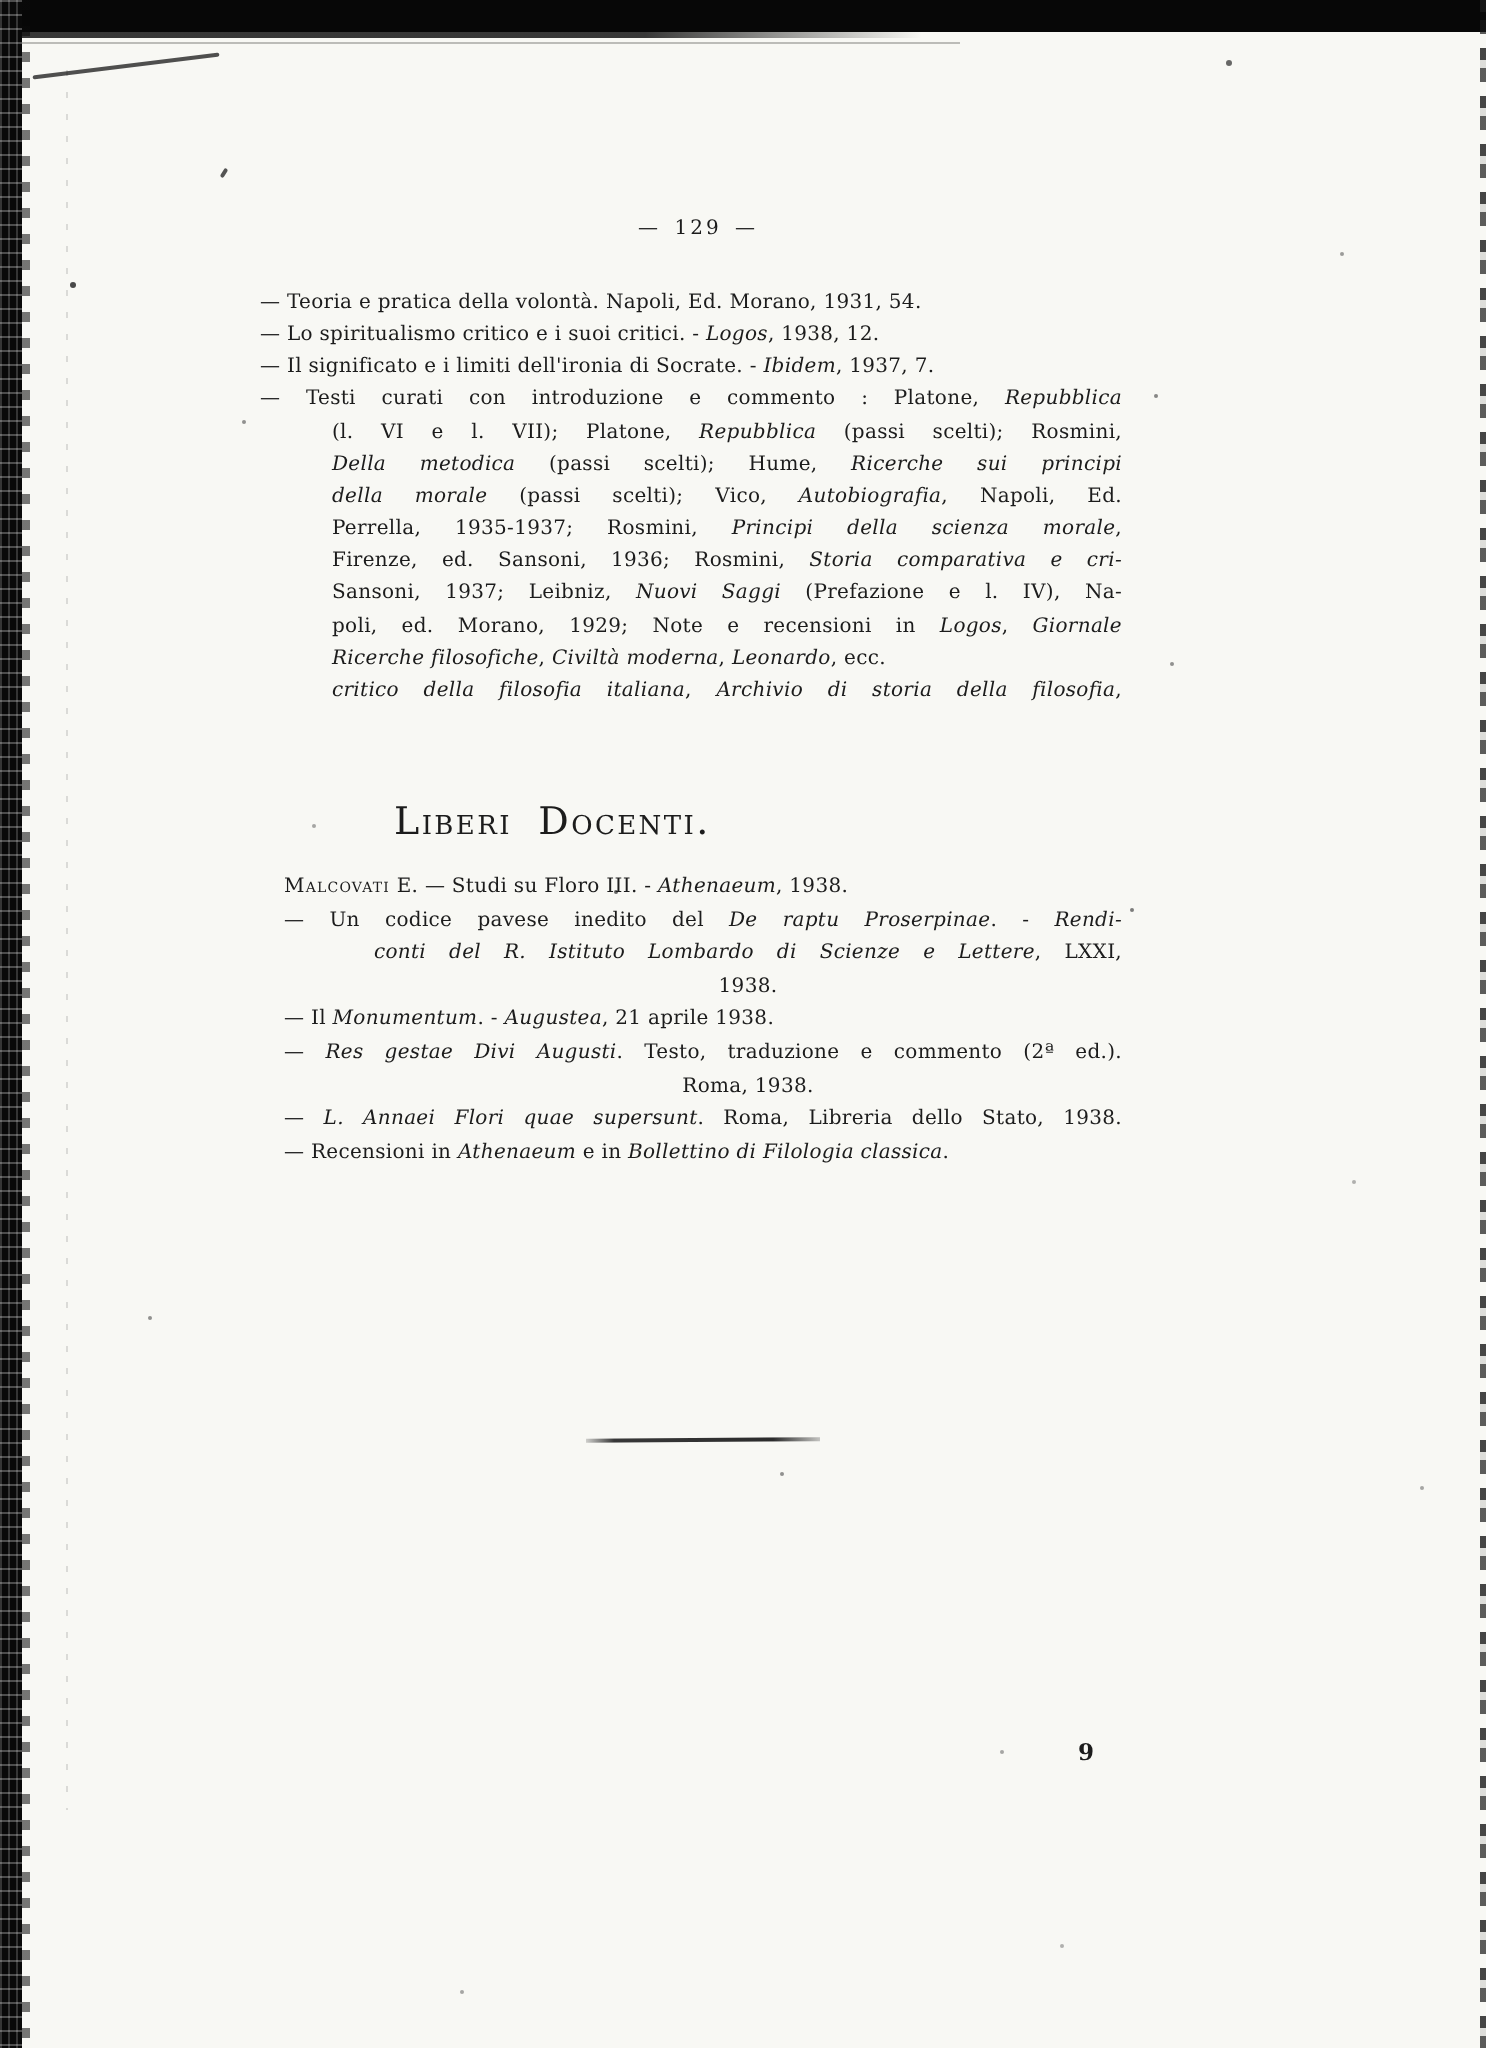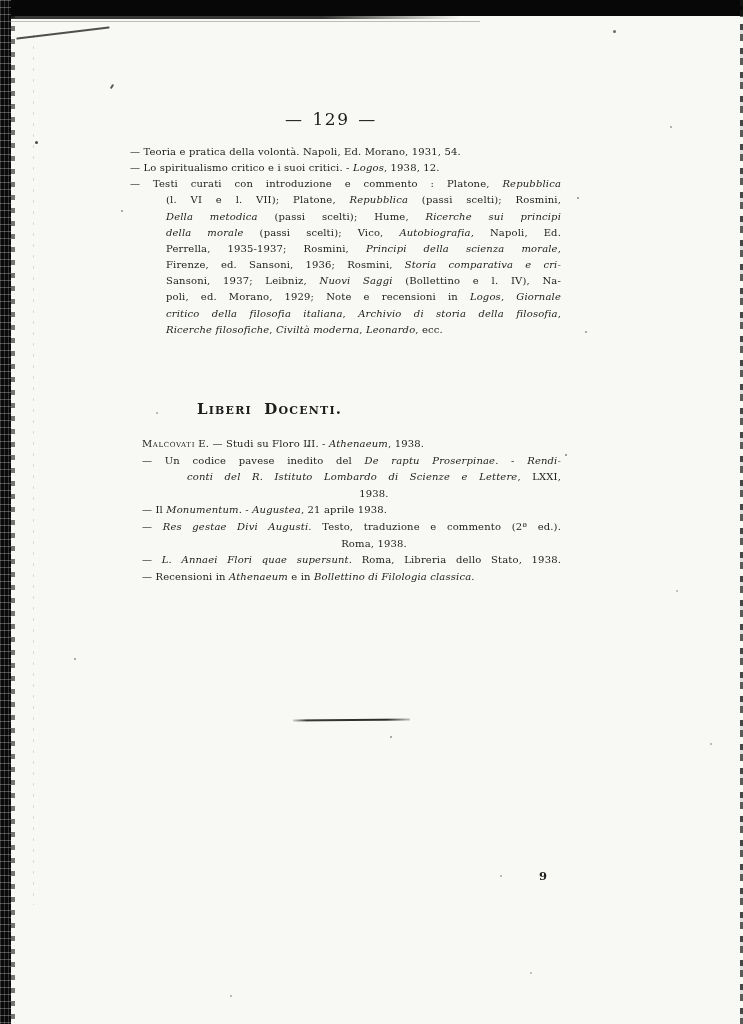--- a/index.html
+++ b/index.html
@@ -21,35 +21,35 @@
   .left-band-frays{position:absolute;left:11px;top:0;width:4px;height:1024px;
     background:repeating-linear-gradient(180deg,rgba(10,10,10,.55) 0 5px,rgba(10,10,10,0) 5px 13px);}
   .right-edge{position:absolute;right:0;top:0;width:3px;height:1024px;
     background:repeating-linear-gradient(180deg,rgba(25,25,25,.8) 0 6px,rgba(25,25,25,.12) 6px 10px,rgba(25,25,25,.7) 10px 17px,rgba(25,25,25,0) 17px 24px);}
   .diag-line{position:absolute;left:16px;top:32px;width:94px;height:2px;background:#242424;
     transform:rotate(-7deg);border-radius:2px;opacity:.8;}
   .gutter-shadow{position:absolute;left:33px;top:35px;width:1px;height:870px;
     background:repeating-linear-gradient(180deg,rgba(0,0,0,.4) 0 3px,rgba(0,0,0,0) 3px 11px);opacity:.3;}
   .speck{position:absolute;background:#2a2a2a;border-radius:50%;}
   
-  .header-num{position:absolute;top:109px;left:266px;width:130px;text-align:center;
-    font-size:17px;letter-spacing:1.5px;word-spacing:2px;}
+  .header-num{position:absolute;top:109px;left:249px;width:130px;text-align:right;
+    font-size:10px;letter-spacing:1.5px;word-spacing:2px;}
   .bib{position:absolute;font-size:10px;letter-spacing:.15px;}
   .bib-top{left:130px;top:144px;width:431px;}
   .bib-top .line{line-height:16.15px;}
   .bib-bottom{left:119px;top:436px;width:442px;}
   .bib-bottom .line{line-height:16.6px;margin-left:23px;}
   .line{white-space:nowrap;}
   .line.j{white-space:normal;text-align:justify;text-align-last:justify;}
   .bib-top .line.cont{padding-left:36px;}
   .bib-bottom .line.cont{padding-left:45px;text-align:center;}
   .it{font-style:italic;}
   .sc{font-variant:small-caps;letter-spacing:.6px;}
-  .section-heading{position:absolute;left:197px;top:400px;font-size:15px;
-    font-variant:small-caps;letter-spacing:1.2px;word-spacing:6px;font-weight:bold;}
+  .section-heading{position:absolute;left:197px;top:400px;font-size:19px;
+    font-variant:small-caps;letter-spacing:1.2px;word-spacing:6px;}
   .rule{position:absolute;left:293px;top:719px;width:117px;height:2px;
     background:linear-gradient(90deg,rgba(40,40,40,.2),#383838 12%,#2c2c2c 80%,rgba(40,40,40,.25));
     transform:rotate(-.4deg);}
   .sig{position:absolute;left:539px;top:869px;font-size:11.5px;font-weight:bold;}
 </style>
 </head>
 <body>
 
 <div id="viewport">
 
@@ -82,30 +82,33 @@
   <div class="header-num">— 129 —</div>
 
   <div class="bib bib-top">
       <div>
         <div class="line"><span>— Teoria e pratica della volontà. Napoli, Ed. Morano, 1931, 54.</span></div>
       </div>
       <div>
         <div class="line"><span>— Lo spiritualismo critico e i suoi critici. - </span><span class="it">Logos</span><span>, 1938, 12.</span></div>
       </div>
       <div>
+        <div class="line"><span>— Il significato e i limiti dell'ironia di Socrate. - </span><span class="it">Ibidem</span><span>, 1937, 7.</span></div>
+      </div>
+      <div>
         <div class="line j"><span>— Testi curati con introduzione e commento : Platone, </span><span class="it">Repubblica</span></div>
         <div class="line cont j"><span>(l. VI e l. VII); Platone, </span><span class="it">Repubblica</span><span> (passi scelti); Rosmini,</span></div>
         <div class="line cont j"><span class="it">Della metodica</span><span> (passi scelti); Hume, </span><span class="it">Ricerche sui principi</span></div>
         <div class="line cont j"><span class="it">della morale</span><span> (passi scelti); Vico, </span><span class="it">Autobiografia</span><span>, Napoli, Ed.</span></div>
         <div class="line cont j"><span>Perrella, 1935-1937; Rosmini, </span><span class="it">Principi della scienza morale</span><span>,</span></div>
         <div class="line cont j"><span>Firenze, ed. Sansoni, 1936; Rosmini, </span><span class="it">Storia comparativa e cri-</span></div>
-        <div class="line cont j"><span>Sansoni, 1937; Leibniz, </span><span class="it">Nuovi Saggi</span><span> (Bollettino e l. IV), Na-</span></div>
+        <div class="line cont j"><span>Sansoni, 1937; Leibniz, </span><span class="it">Nuovi Saggi</span><span> (Prefazione e l. IV), Na-</span></div>
         <div class="line cont j"><span>poli, ed. Morano, 1929; Note e recensioni in </span><span class="it">Logos</span><span>, </span><span class="it">Giornale</span></div>
+        <div class="line cont"><span class="it">Ricerche filosofiche</span><span>, </span><span class="it">Civiltà moderna</span><span>, </span><span class="it">Leonardo</span><span>, ecc.</span></div>
         <div class="line cont j"><span class="it">critico della filosofia italiana</span><span>, </span><span class="it">Archivio di storia della filosofia</span><span>,</span></div>
-        <div class="line cont"><span class="it">Ricerche filosofiche</span><span>, </span><span class="it">Civiltà moderna</span><span>, </span><span class="it">Leonardo</span><span>, ecc.</span></div>
       </div>
     </div>
 
   <div class="section-heading">Liberi Docenti.</div>
 
   <div class="bib bib-bottom">
       <div>
         <div class="line"><span class="sc">Malcovati</span><span> E. — Studi su Floro III. - </span><span class="it">Athenaeum</span><span>, 1938.</span></div>
       </div>
       <div>

